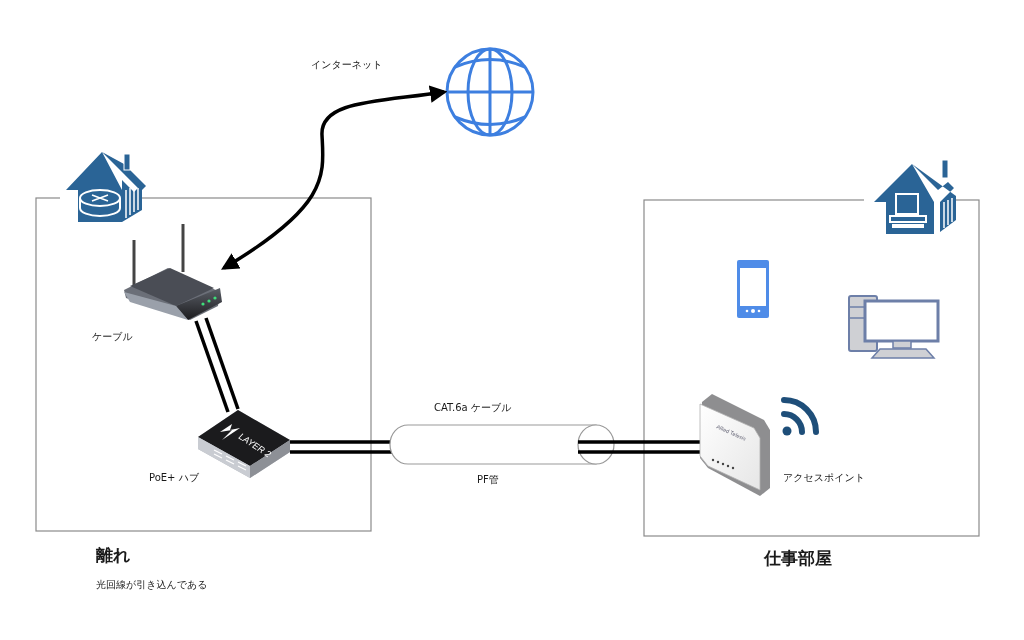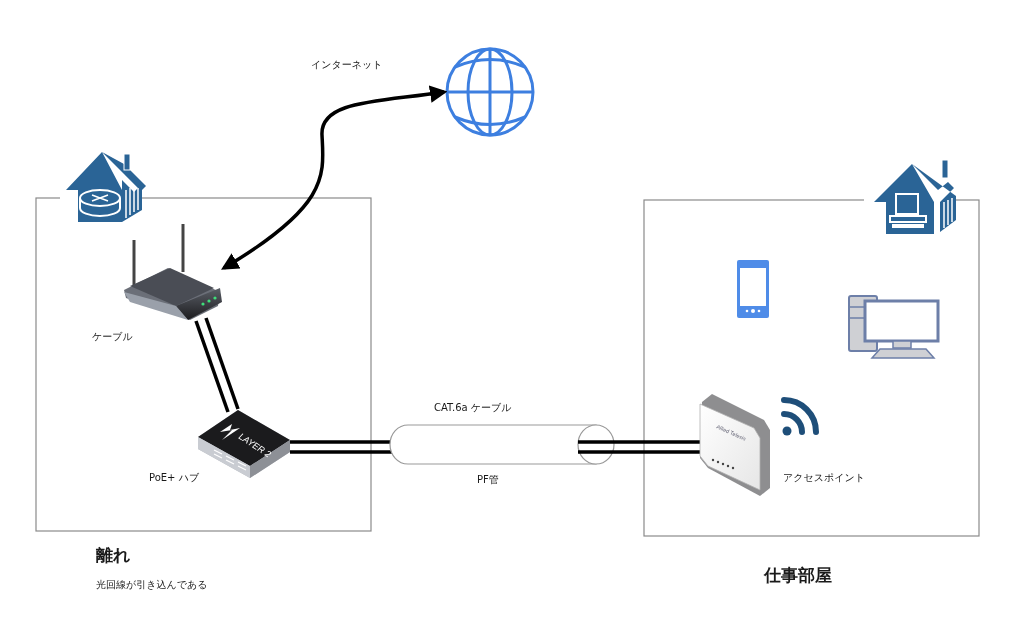--- a/index.html
+++ b/index.html
@@ -158,13 +158,13 @@
 
 <div class="lbl" style="left:311px;top:58px;">インターネット</div>
 <div class="lbl" style="left:92px;top:330px;">ケーブル</div>
 <div class="lbl" style="left:149px;top:471px;">PoE+ ハブ</div>
 <div class="lbl" style="left:434px;top:401px;">CAT.6a ケーブル</div>
 <div class="lbl" style="left:477px;top:473px;">PF管</div>
 <div class="lbl" style="left:783px;top:471px;">アクセスポイント</div>
 
 <div class="title" style="left:96px;top:544px;">離れ</div>
 <div class="lbl" style="left:96px;top:578px;">光回線が引き込んである</div>
-<div class="title" style="left:764px;top:564px;">仕事部屋</div>
+<div class="title" style="left:764px;top:547px;">仕事部屋</div>
 
 </body></html>

